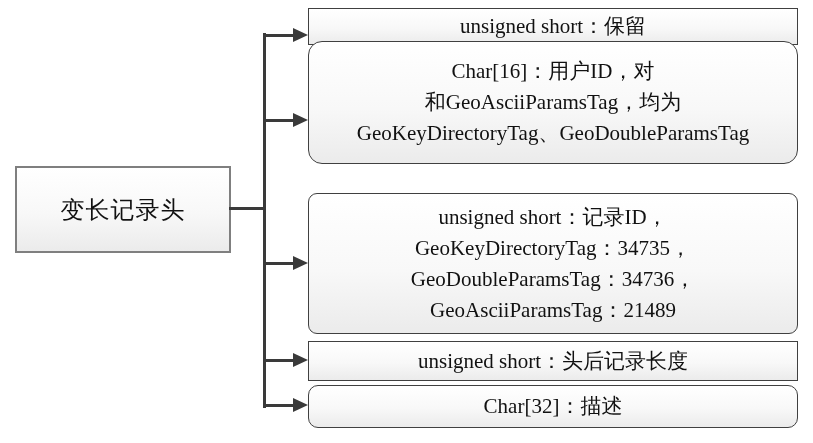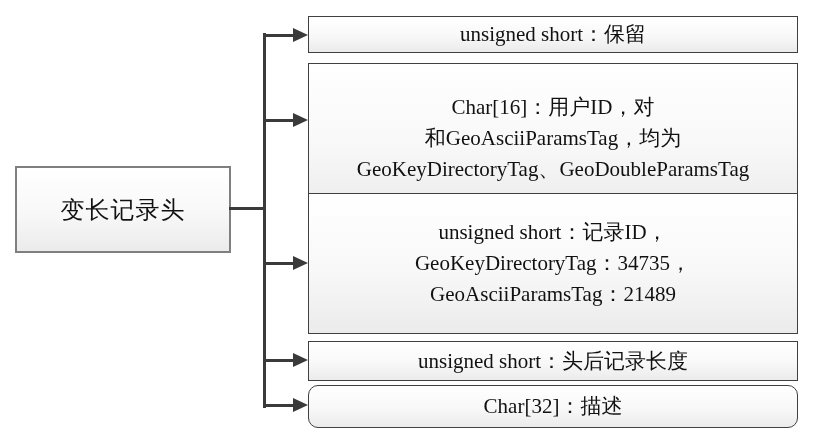--- a/index.html
+++ b/index.html
@@ -79,33 +79,34 @@
 
   <div class="conn h-line" style="left:263px; top:262px; width:31px;"></div>
   <div class="arrowhead" style="left:293px; top:256px;"></div>
 
   <div class="conn h-line" style="left:263px; top:359px; width:31px;"></div>
   <div class="arrowhead" style="left:293px; top:353px;"></div>
 
   <div class="conn h-line" style="left:263px; top:404px; width:31px;"></div>
   <div class="arrowhead" style="left:293px; top:398px;"></div>
 
-  <div class="node-box field-box" style="top:16px; height:37px;">
+  <div class="node-box field-box" style="top:8px; height:37px;">
     <div class="field-line">unsigned short：保留</div>
   </div>
 
-  <div class="node-box field-box" style="top:63px; height:150px;">
+  <div class="node-box field-box" style="top:41px; height:123px;border-radius:14px;">
     <div class="field-line">Char[16]：用户ID，对</div>
     <div class="field-line">和GeoAsciiParamsTag，均为</div>
     <div class="field-line">GeoKeyDirectoryTag、GeoDoubleParamsTag</div>
   </div>
 
-  <div class="node-box field-box" style="top:193px; height:141px;">
+  <div class="node-box field-box" style="top:193px; height:141px;border-radius:9px;">
     <div class="field-line">unsigned short：记录ID，</div>
     <div class="field-line">GeoKeyDirectoryTag：34735，</div>
+    <div class="field-line">GeoDoubleParamsTag：34736，</div>
     <div class="field-line">GeoAsciiParamsTag：21489</div>
   </div>
 
   <div class="node-box field-box" style="top:341px; height:40px;">
     <div class="field-line">unsigned short：头后记录长度</div>
   </div>
 
   <div class="node-box field-box" style="top:385px; height:43px;border-radius:10px;">
     <div class="field-line">Char[32]：描述</div>
   </div>

